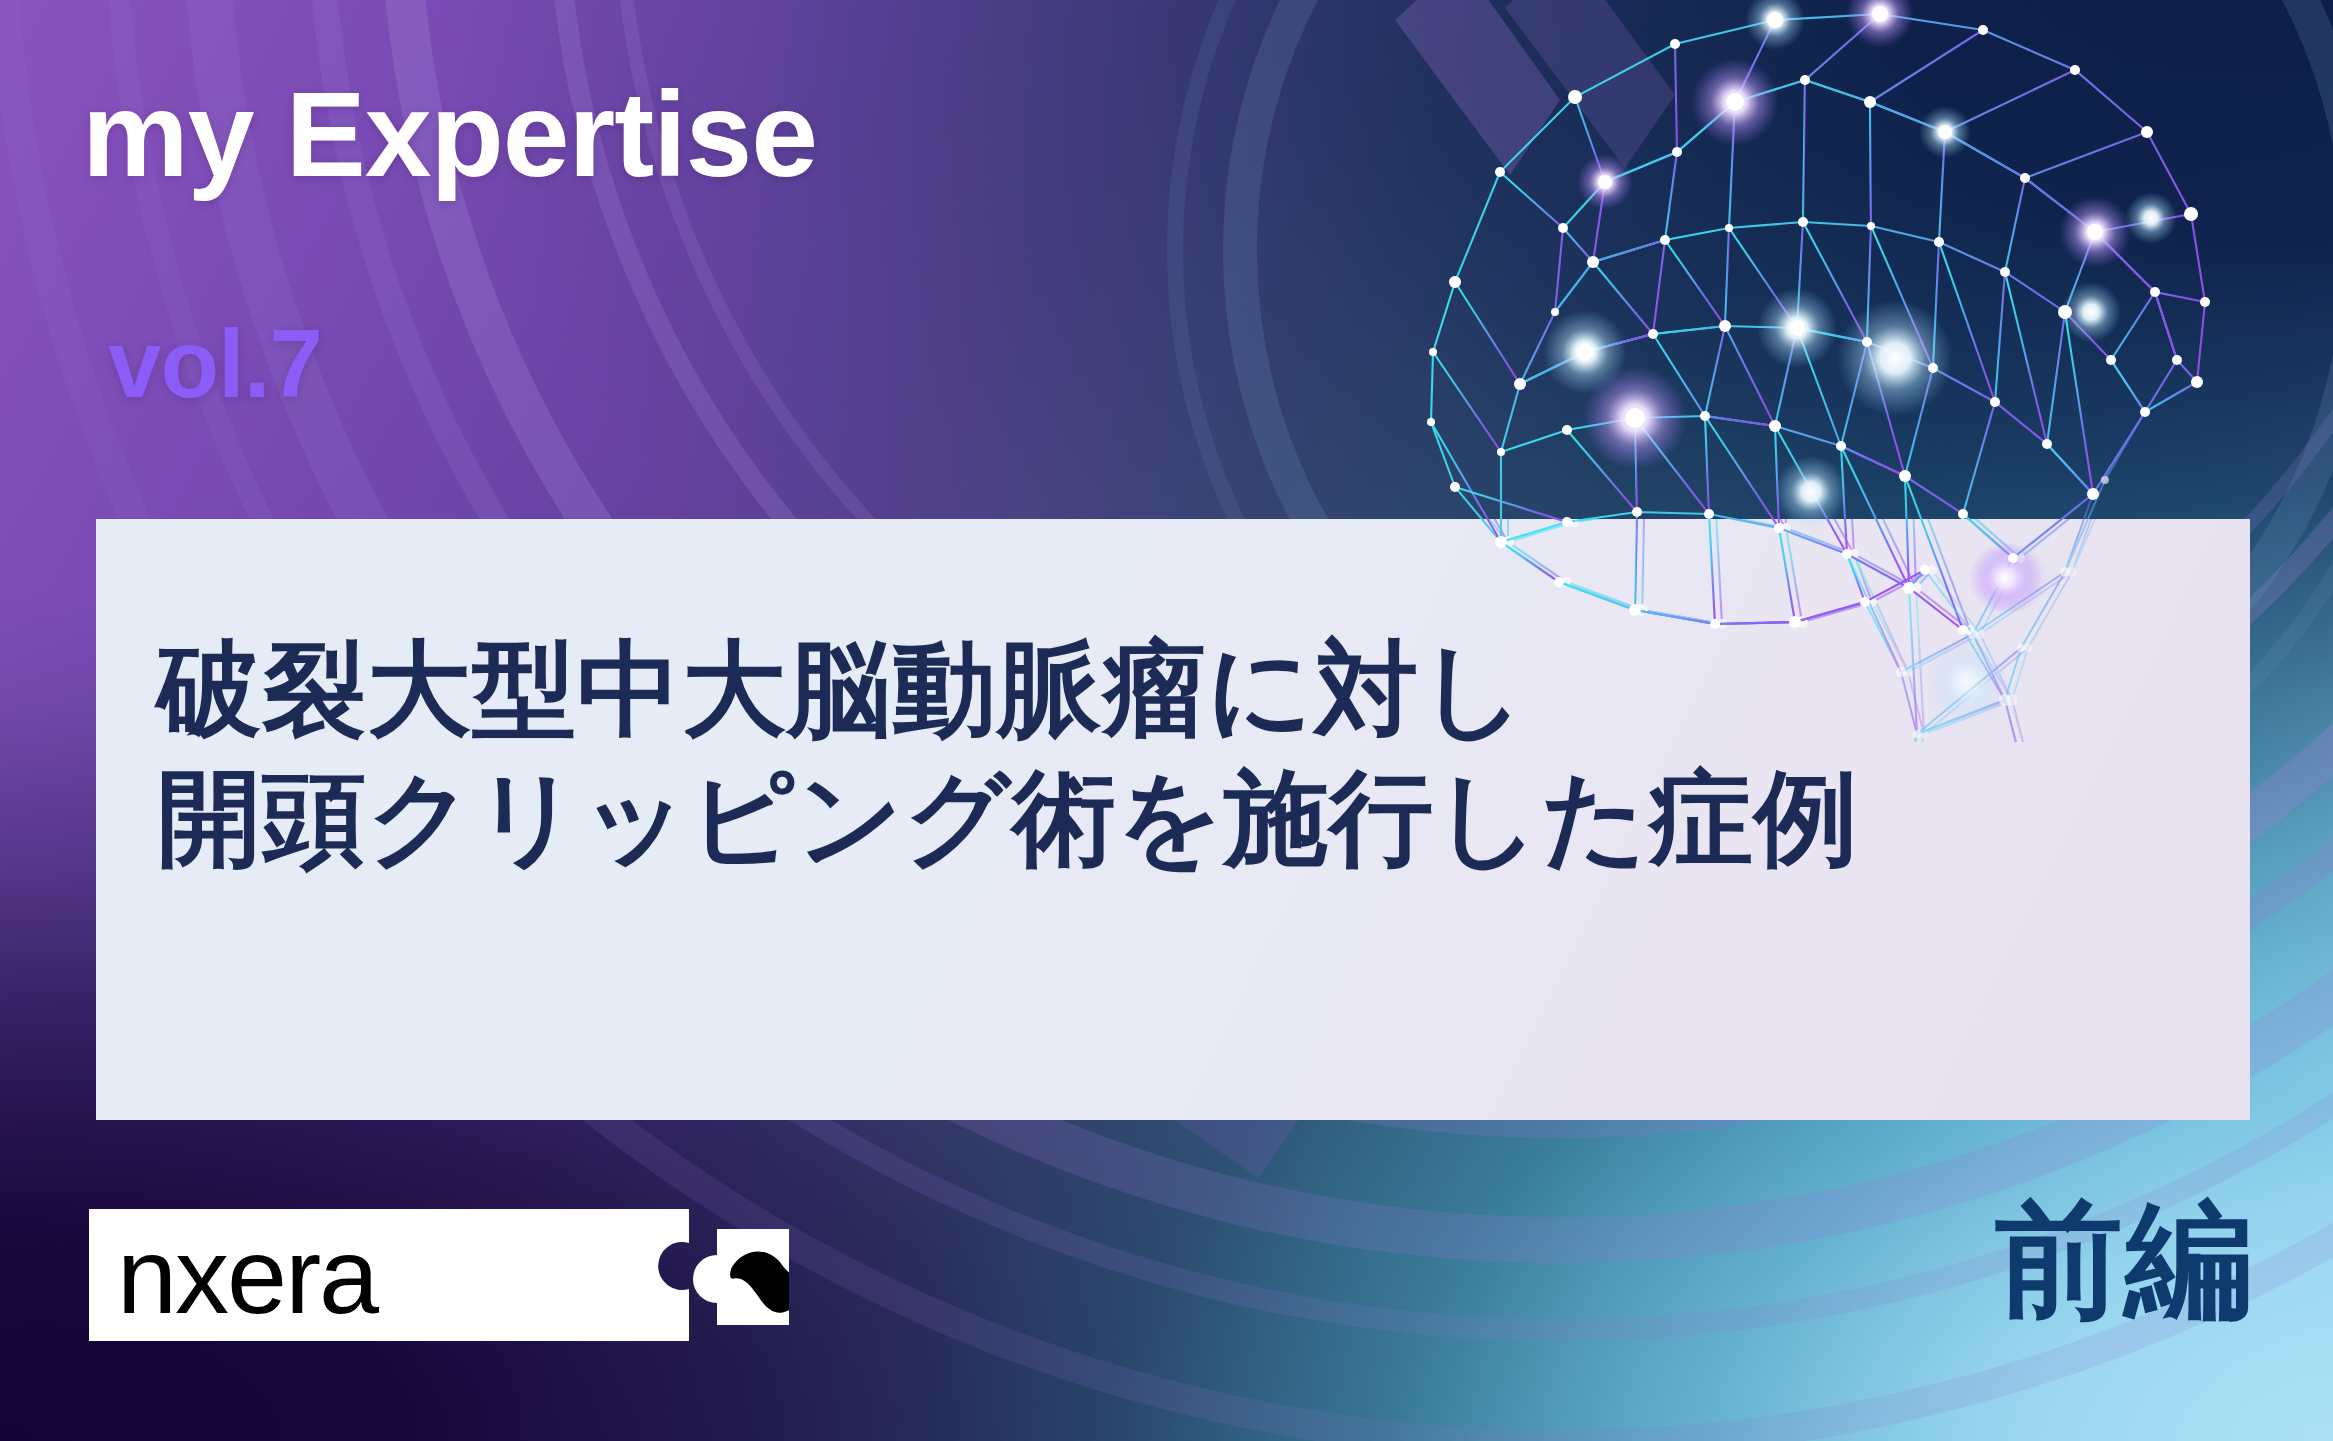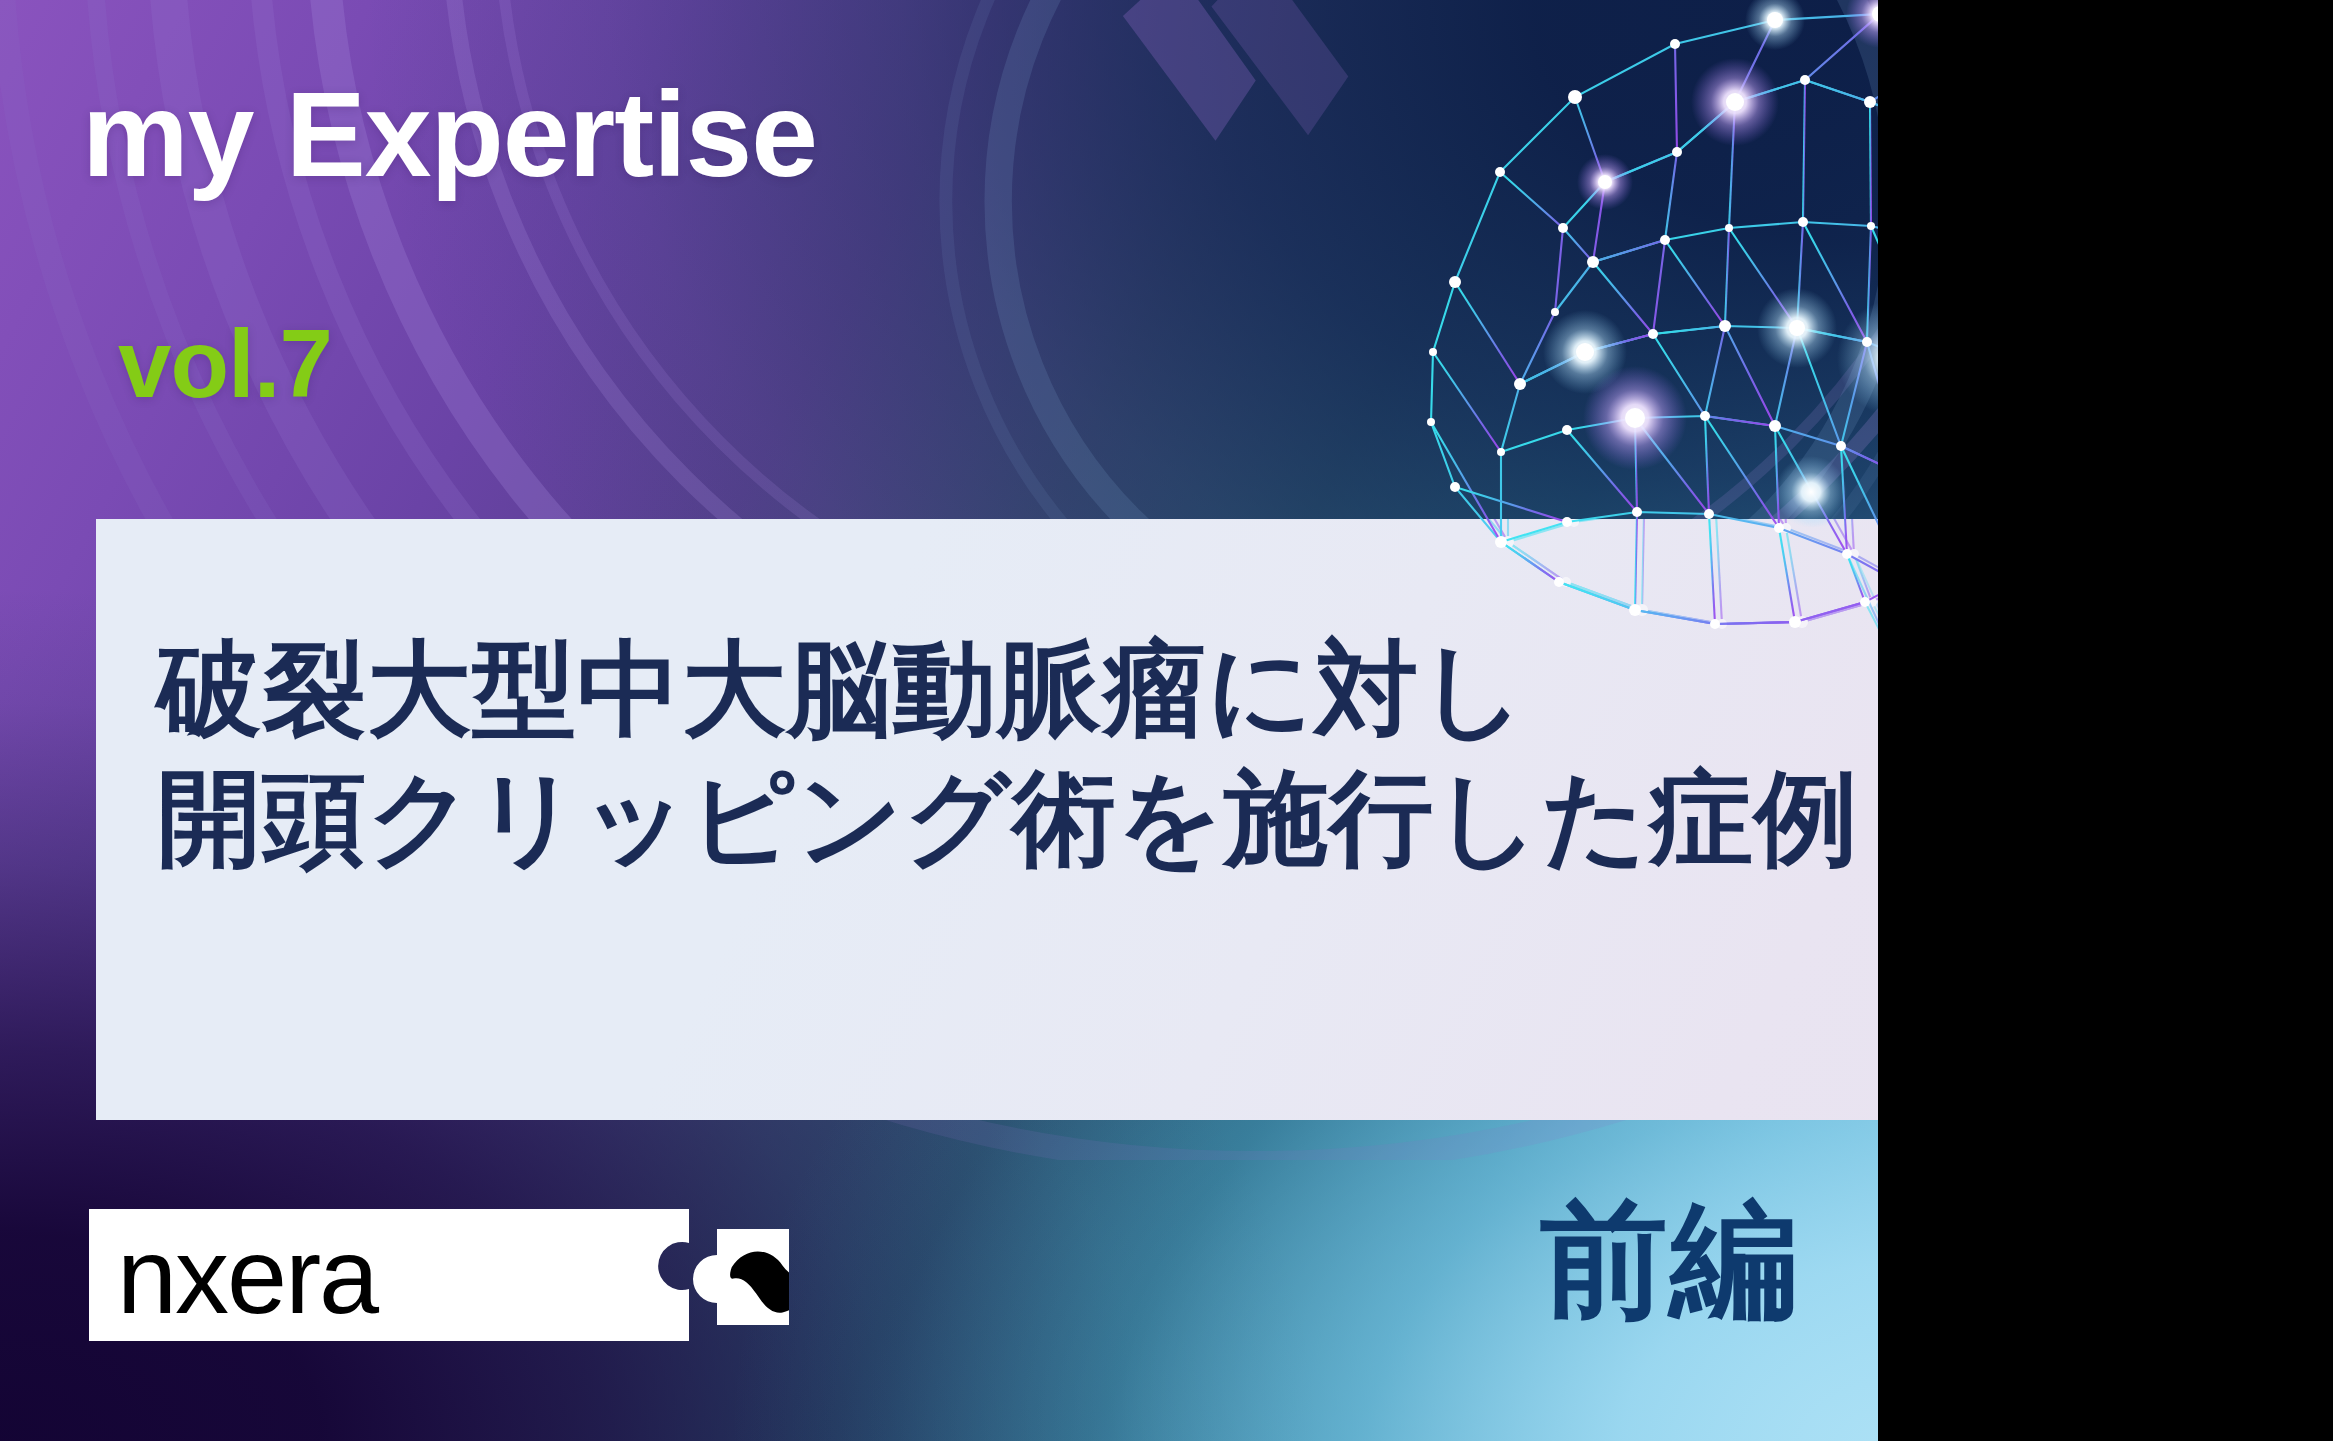--- a/index.html
+++ b/index.html
@@ -4,21 +4,21 @@
 <style>
   html, body {
     margin: 0;
     padding: 0;
     background: #000;
   }
   * { box-sizing: border-box; }
 
   #poster {
     position: relative;
-    width: 1878px;
+    width: 2333px;
     height: 1441px;
     overflow: hidden;
     font-family: "Liberation Sans", "DejaVu Sans", sans-serif;
     text-decoration: underline;
   }
 
   
   .bg-base {
     position: absolute; inset: 0;
     background:
@@ -91,23 +91,23 @@
     top: 74px;
     color: #ffffff;
     font-weight: 700;
     font-size: 120px;
     line-height: 1.0;
     letter-spacing: -1px;
     text-shadow: 0 2px 10px rgba(40,10,70,0.18);
   }
   .volline {
     position: absolute;
-    left: 118px;
+    left: 108px;
     top: 316px;
-    color: #84cc16;
+    color: #8b5cf6;
     font-weight: 700;
     font-size: 96px;
     line-height: 1.0;
     letter-spacing: -1px;
     text-shadow: 0 2px 10px rgba(40,10,70,0.18);
   }
 
   
   .panel {
     position: absolute;

